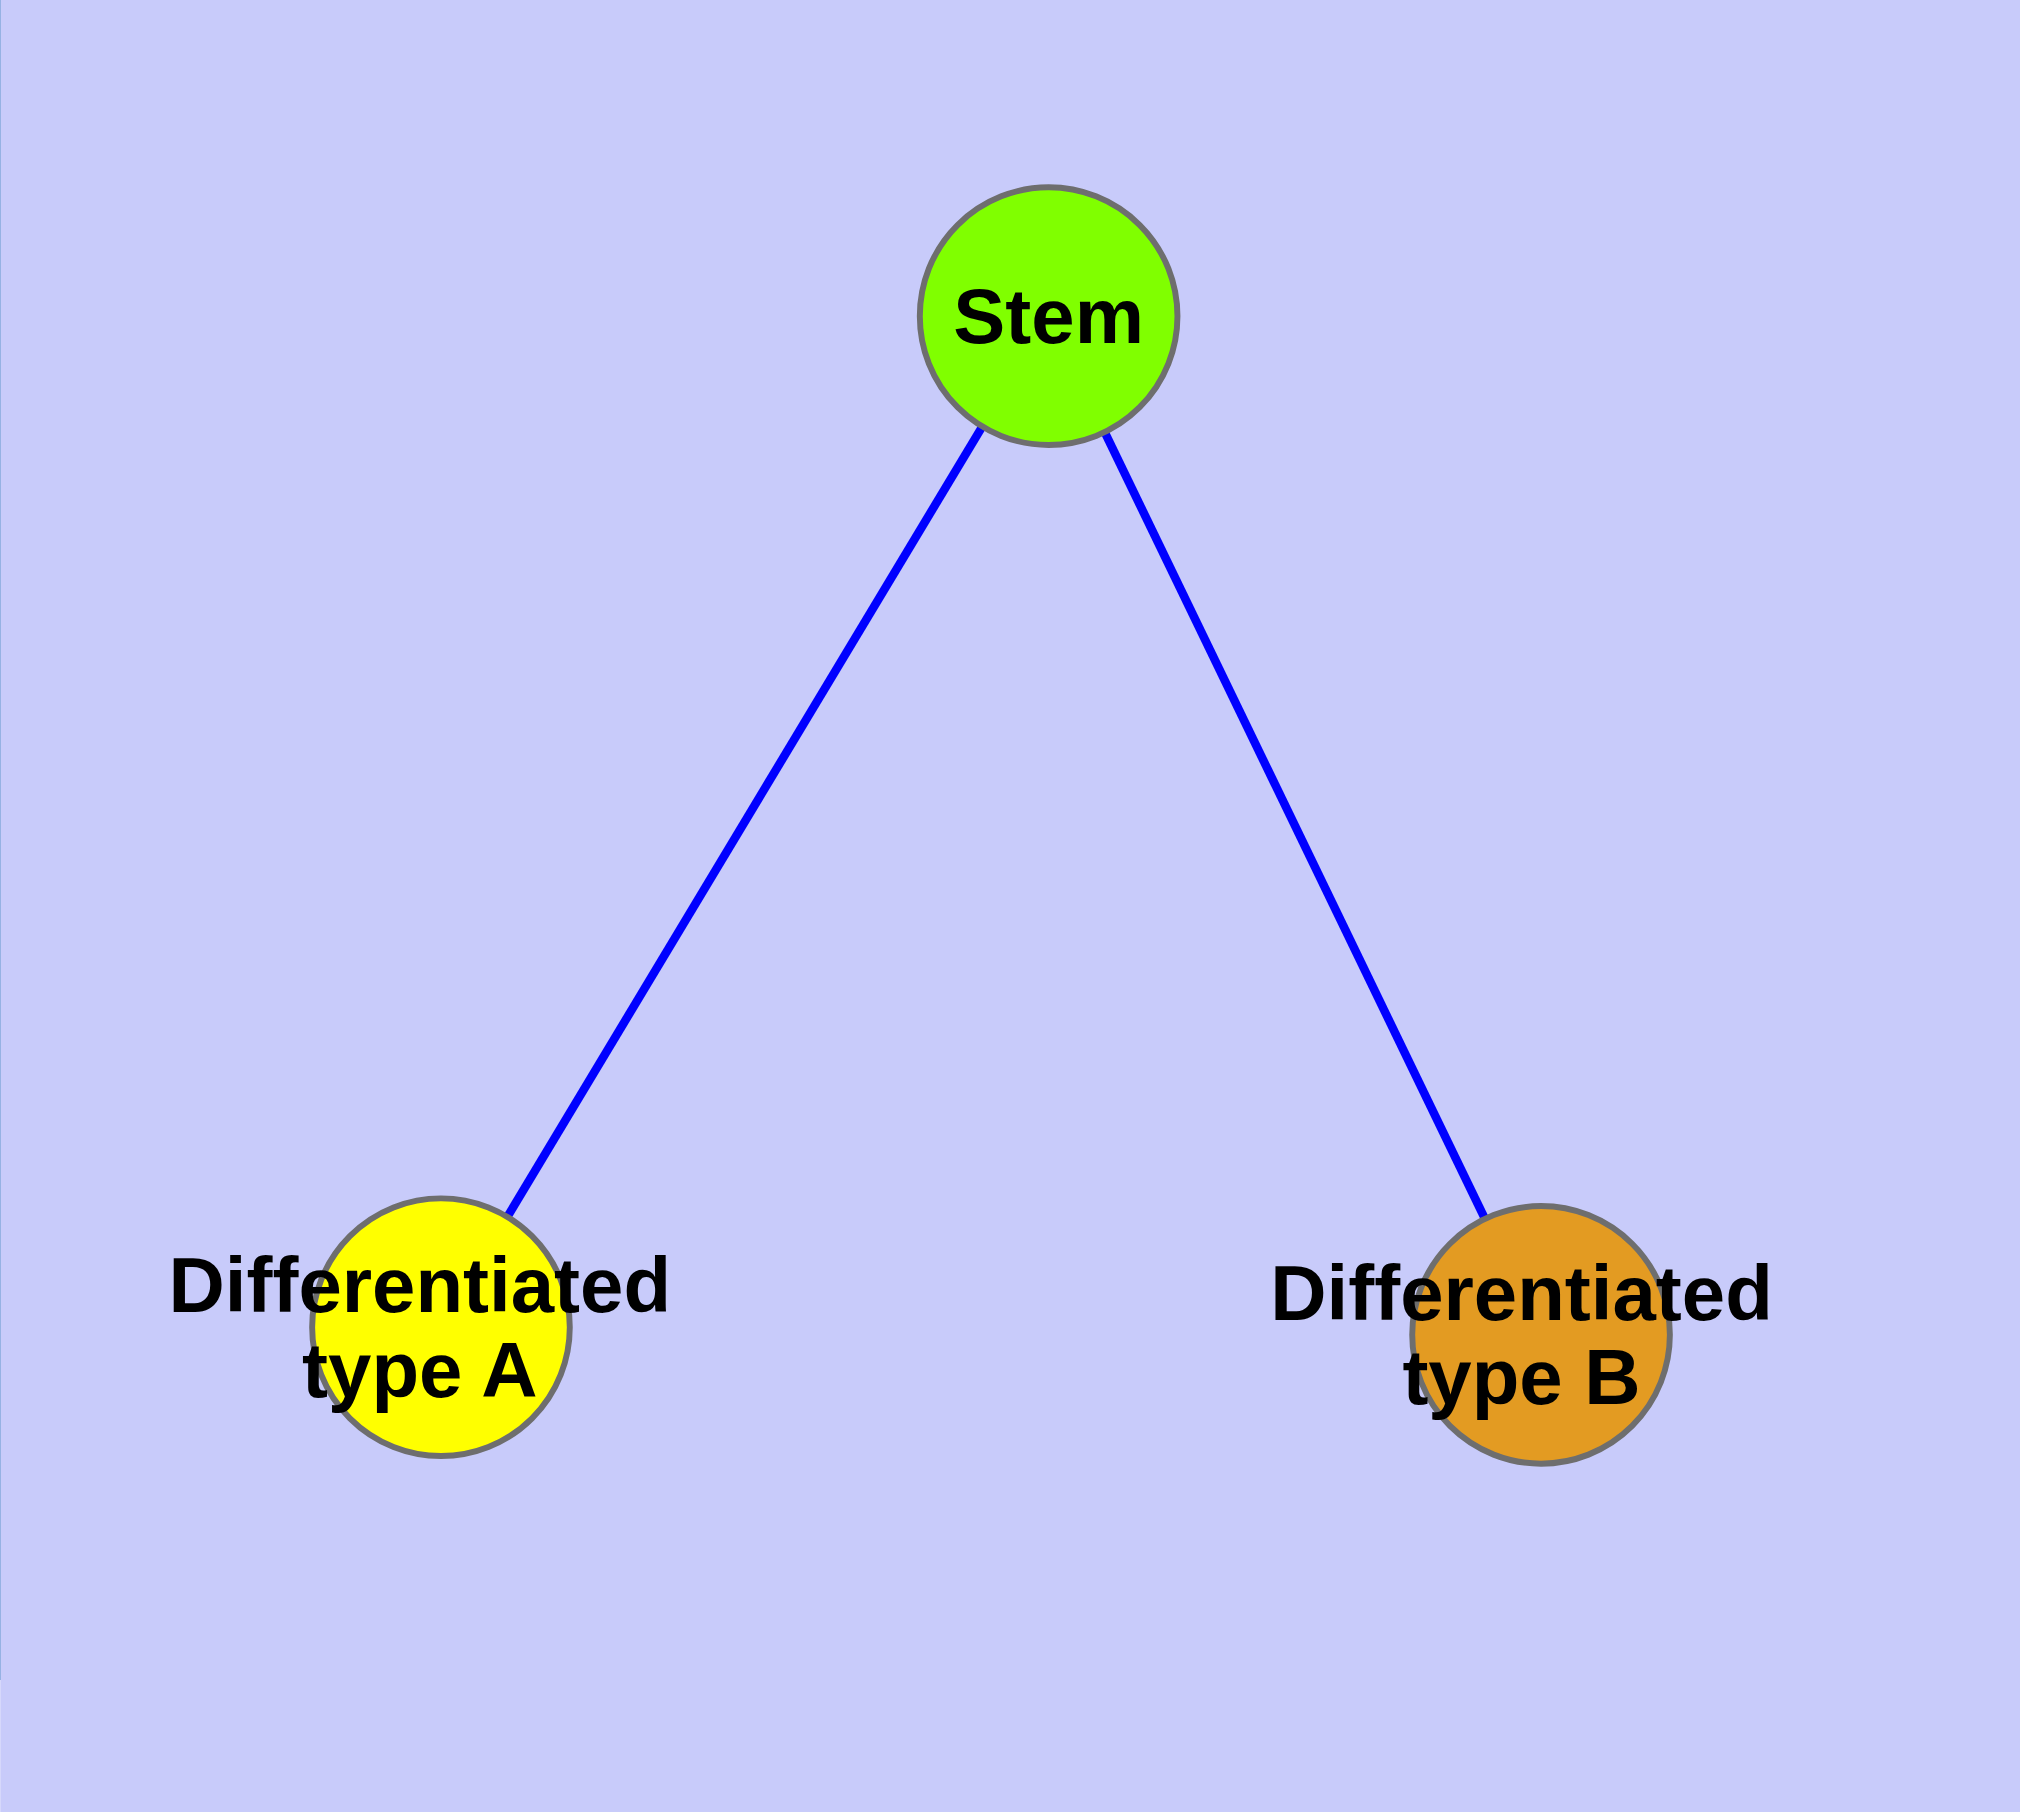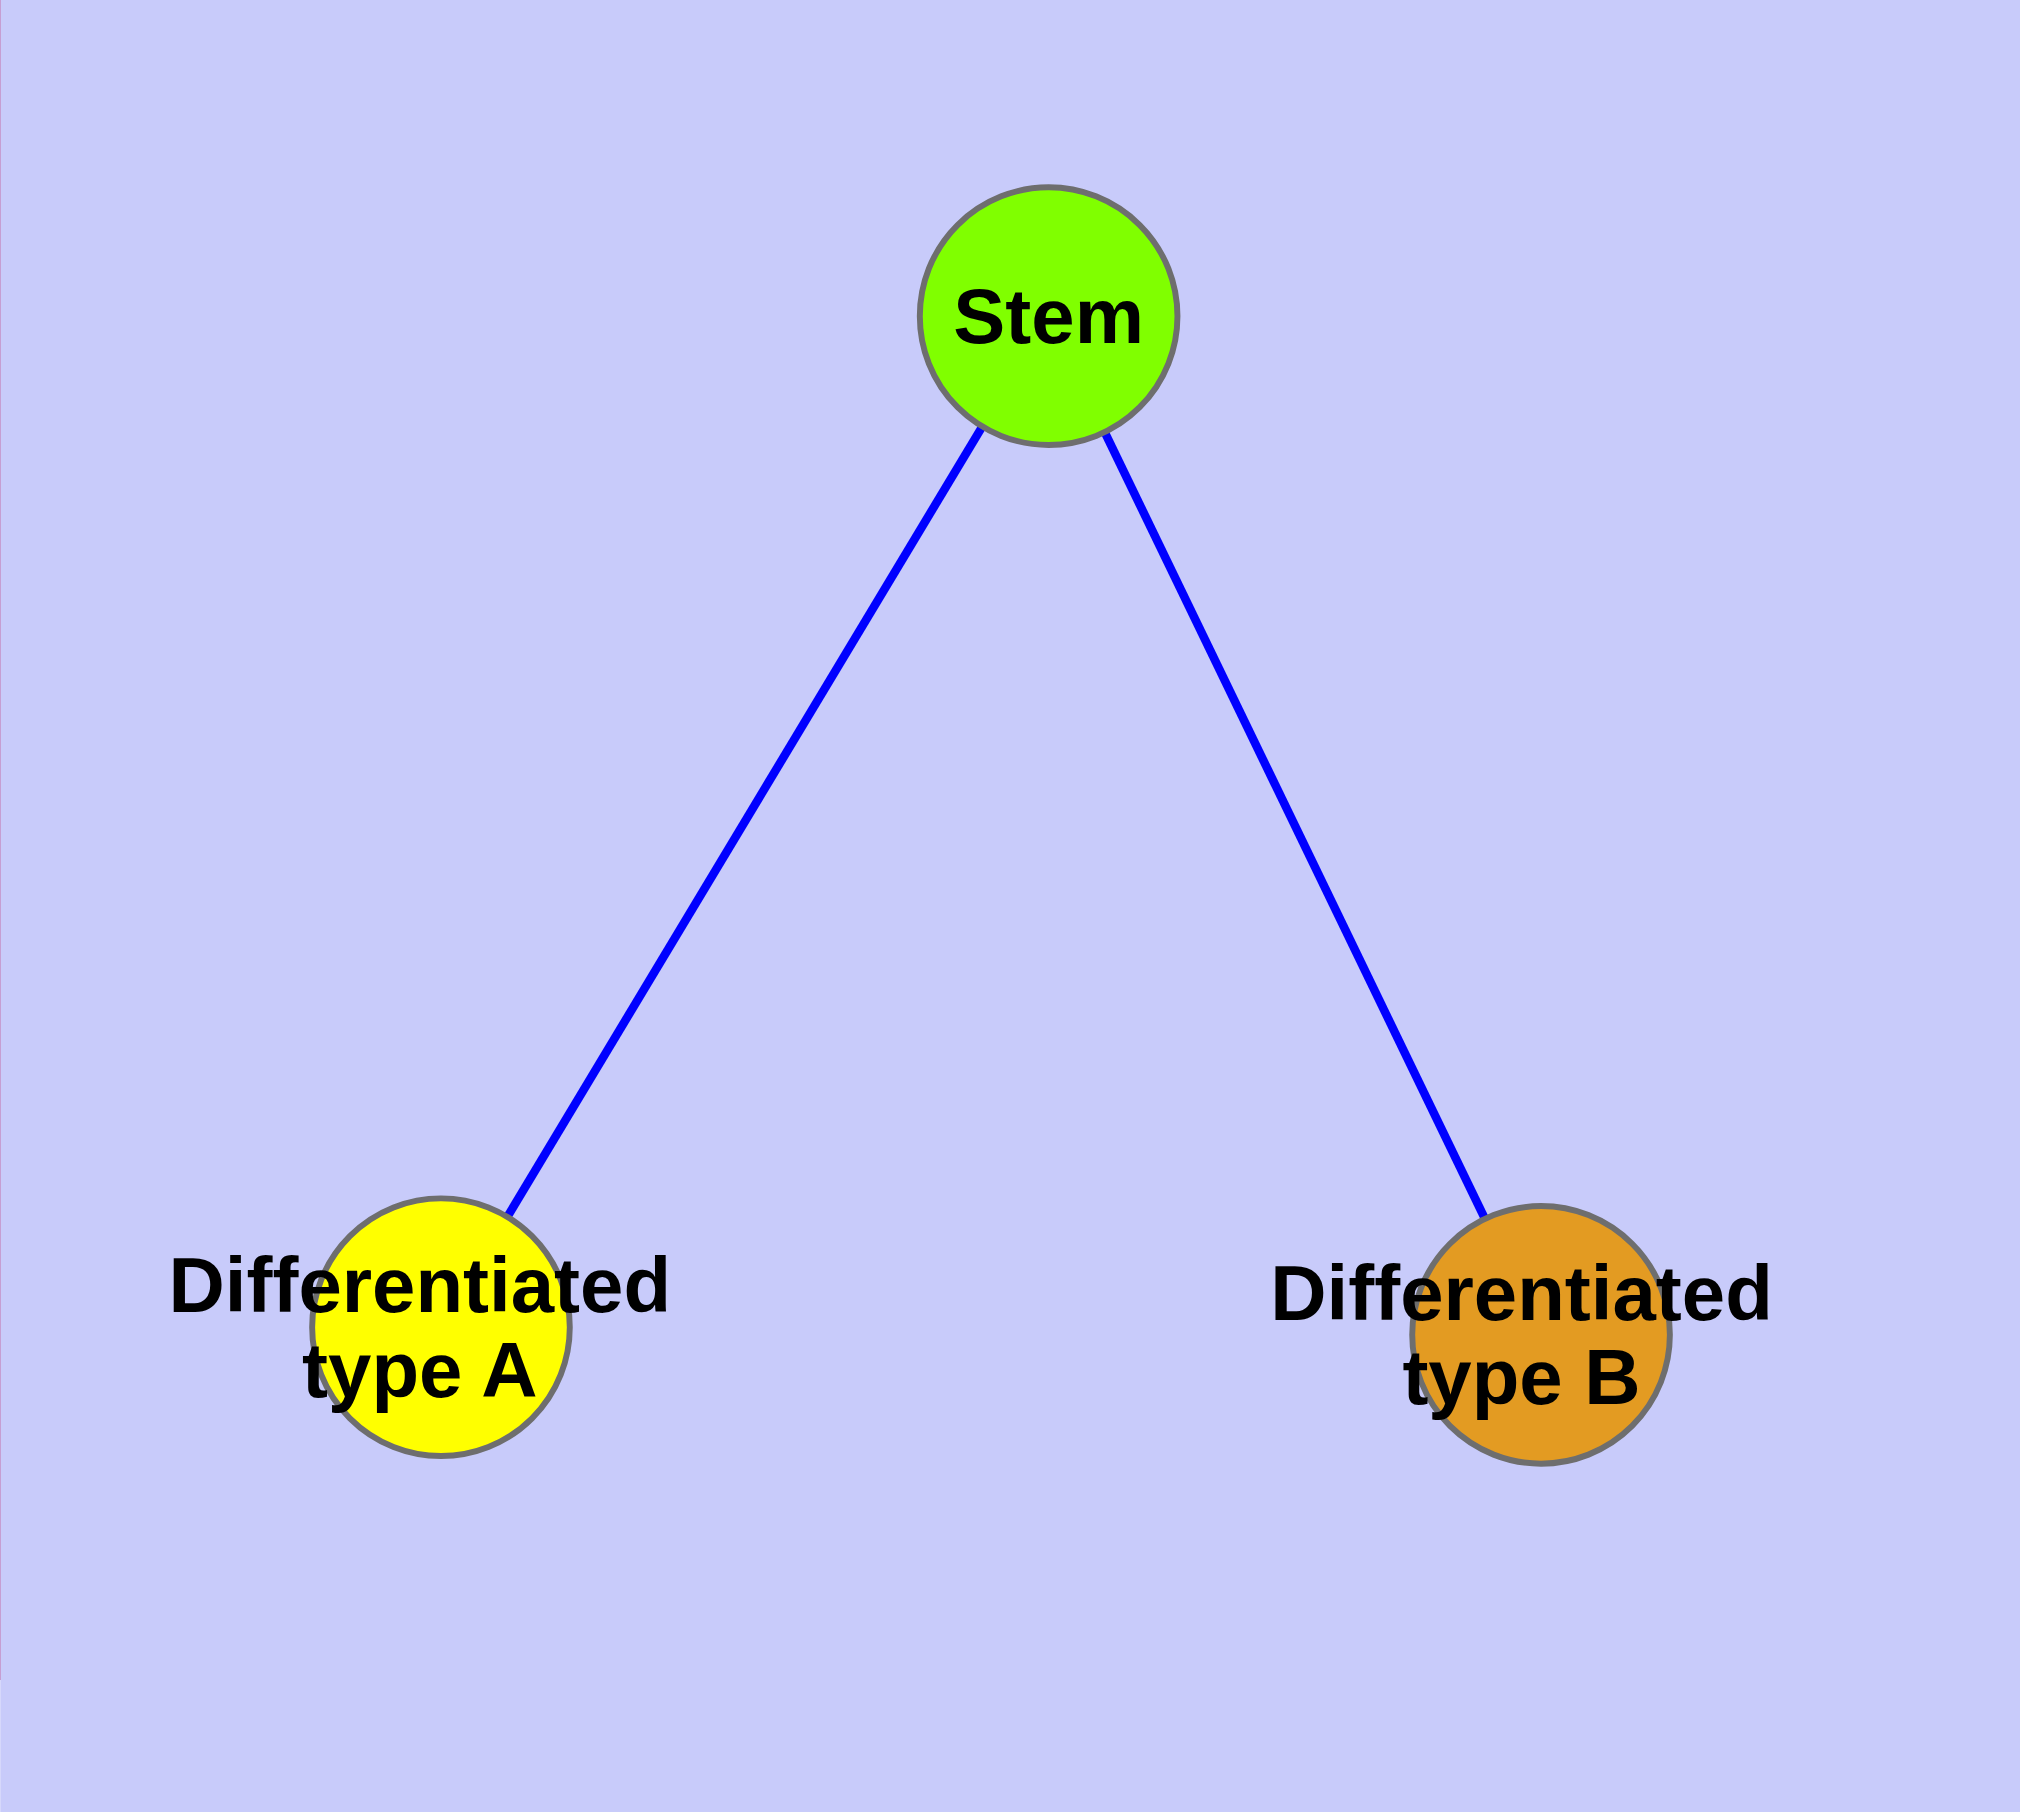--- a/index.html
+++ b/index.html
@@ -9,21 +9,21 @@
   body {
     width: 2021px;
     height: 1812px;
     overflow: hidden;
     font-family: "Liberation Sans", sans-serif;
   }
   #graph-canvas {
     position: relative;
     width: 2021px;
     height: 1680px;
-    background: #be185d;
+    background: #0369a1;
   }
   #graph-svg {
     position: absolute;
     top: 0;
     left: 0;
     width: 2021px;
     height: 1812px;
     display: block;
   }
   .node-label {

